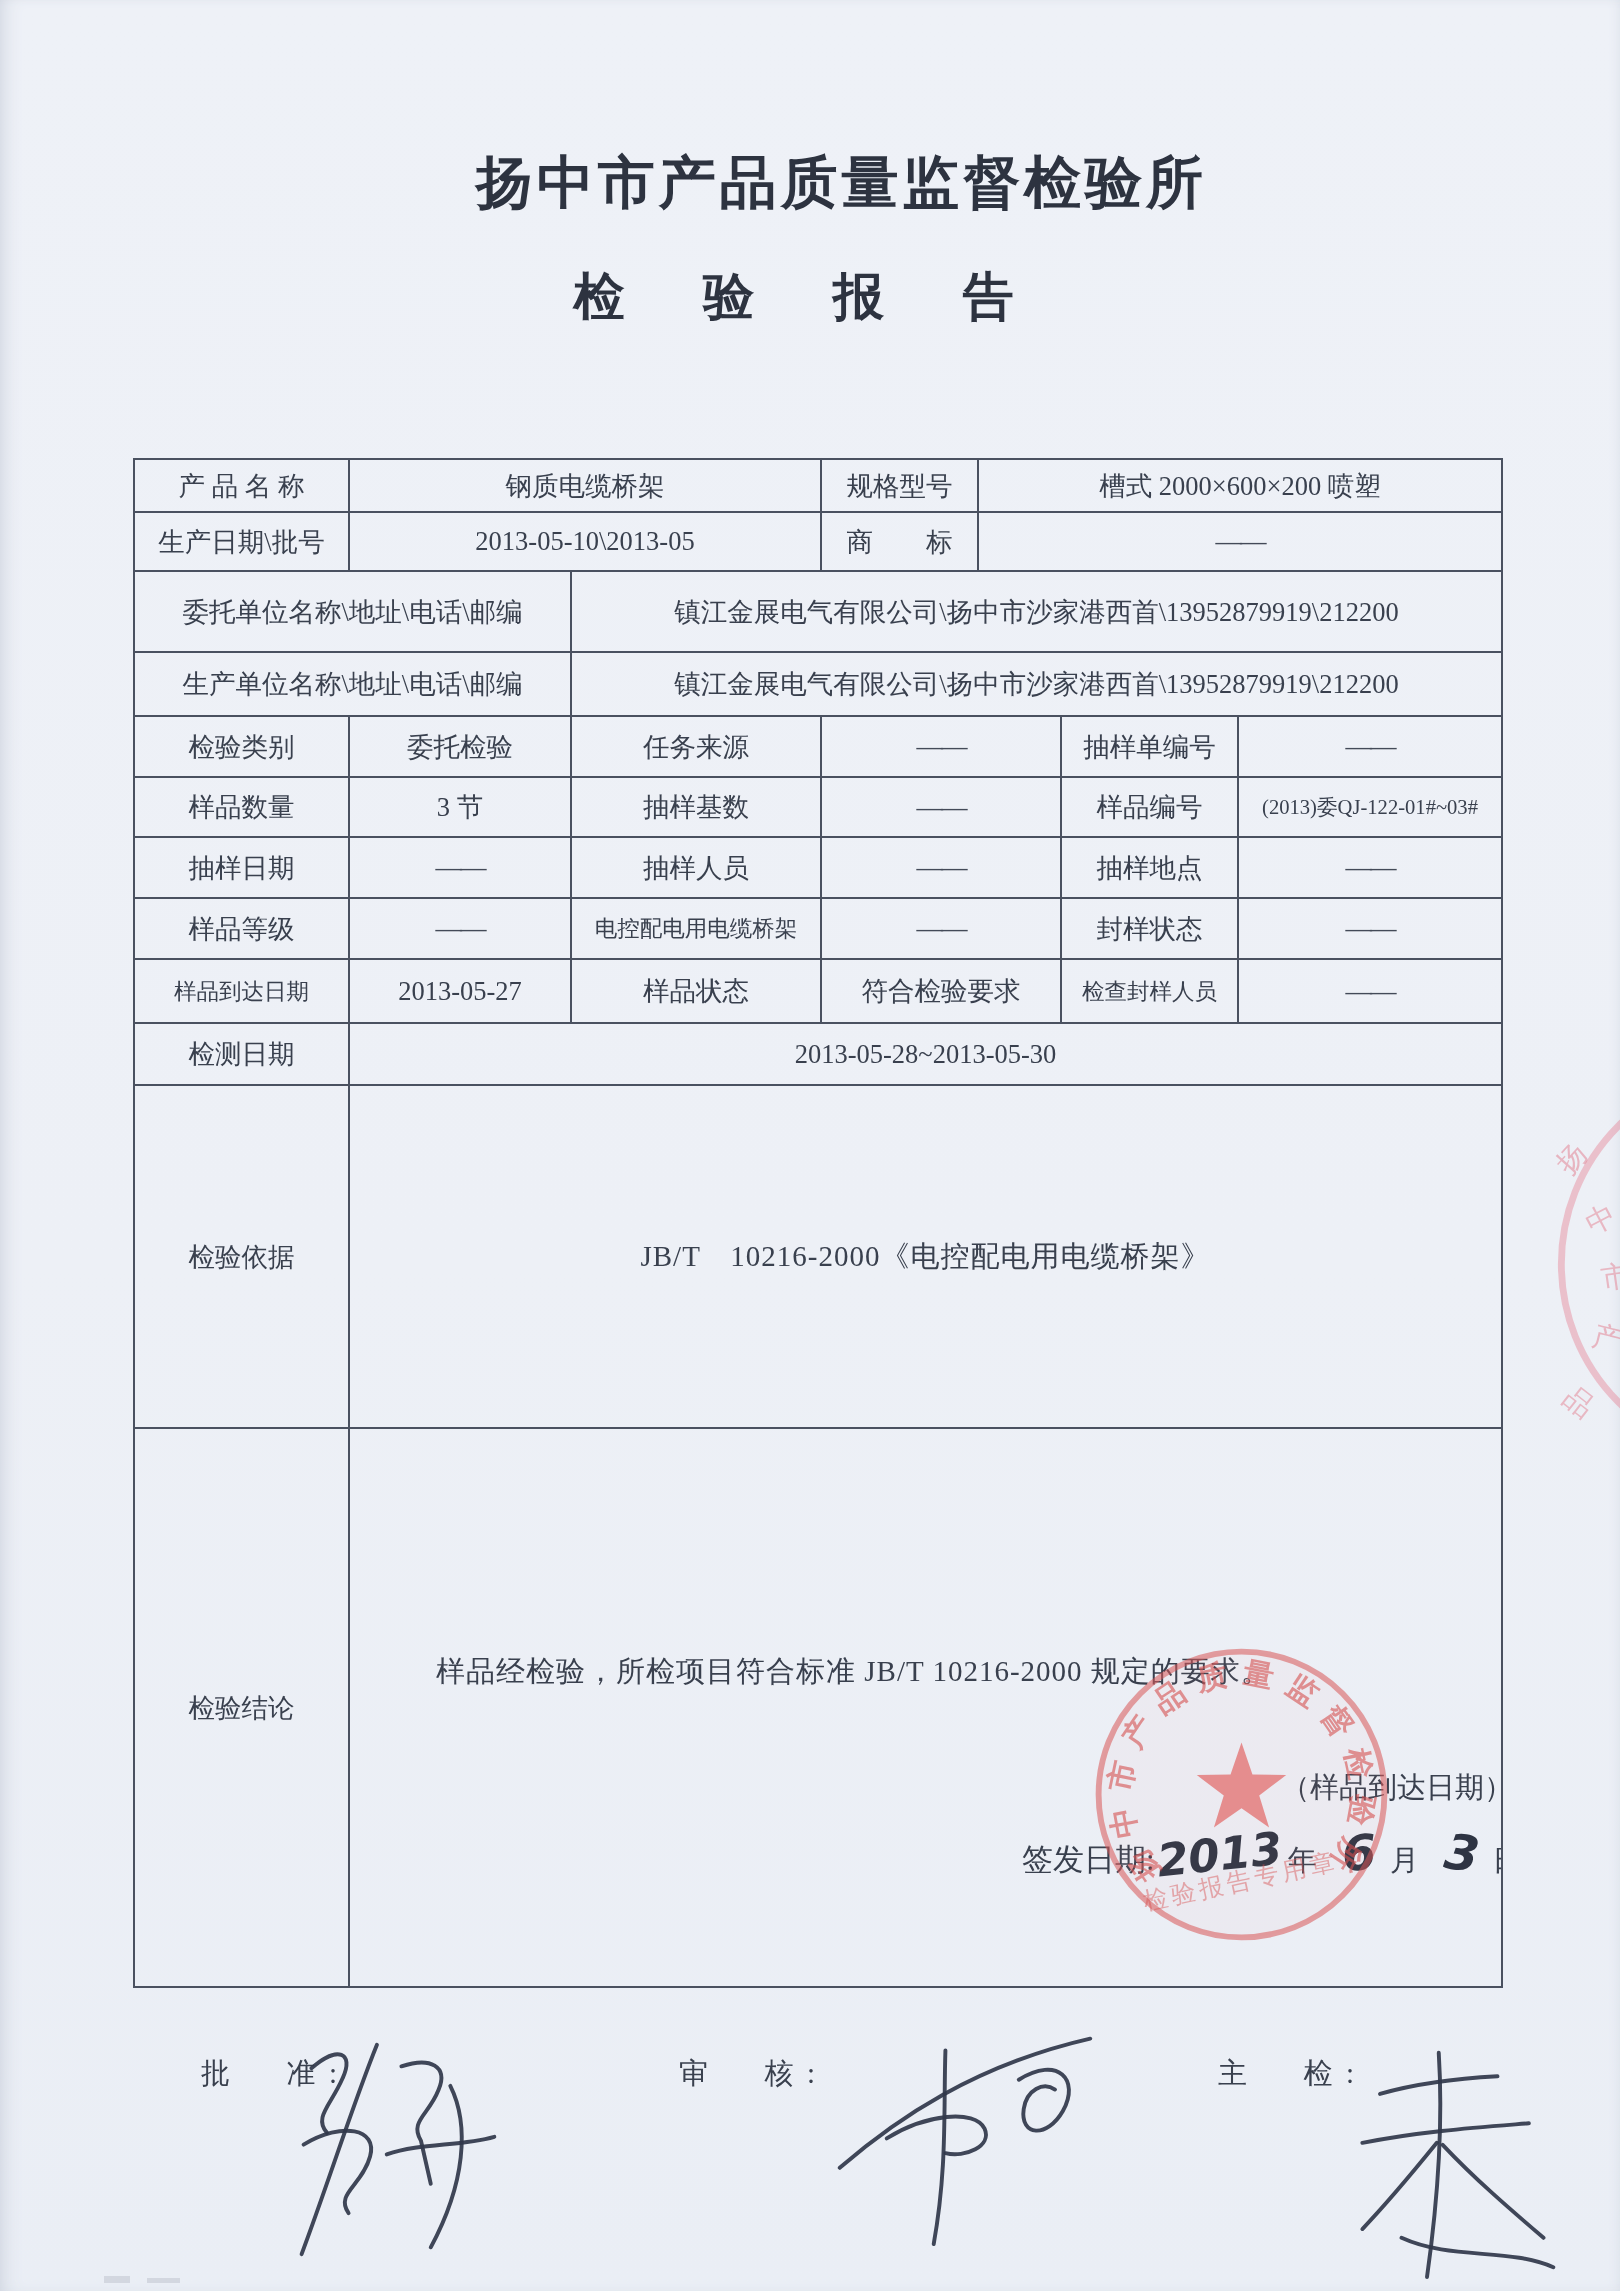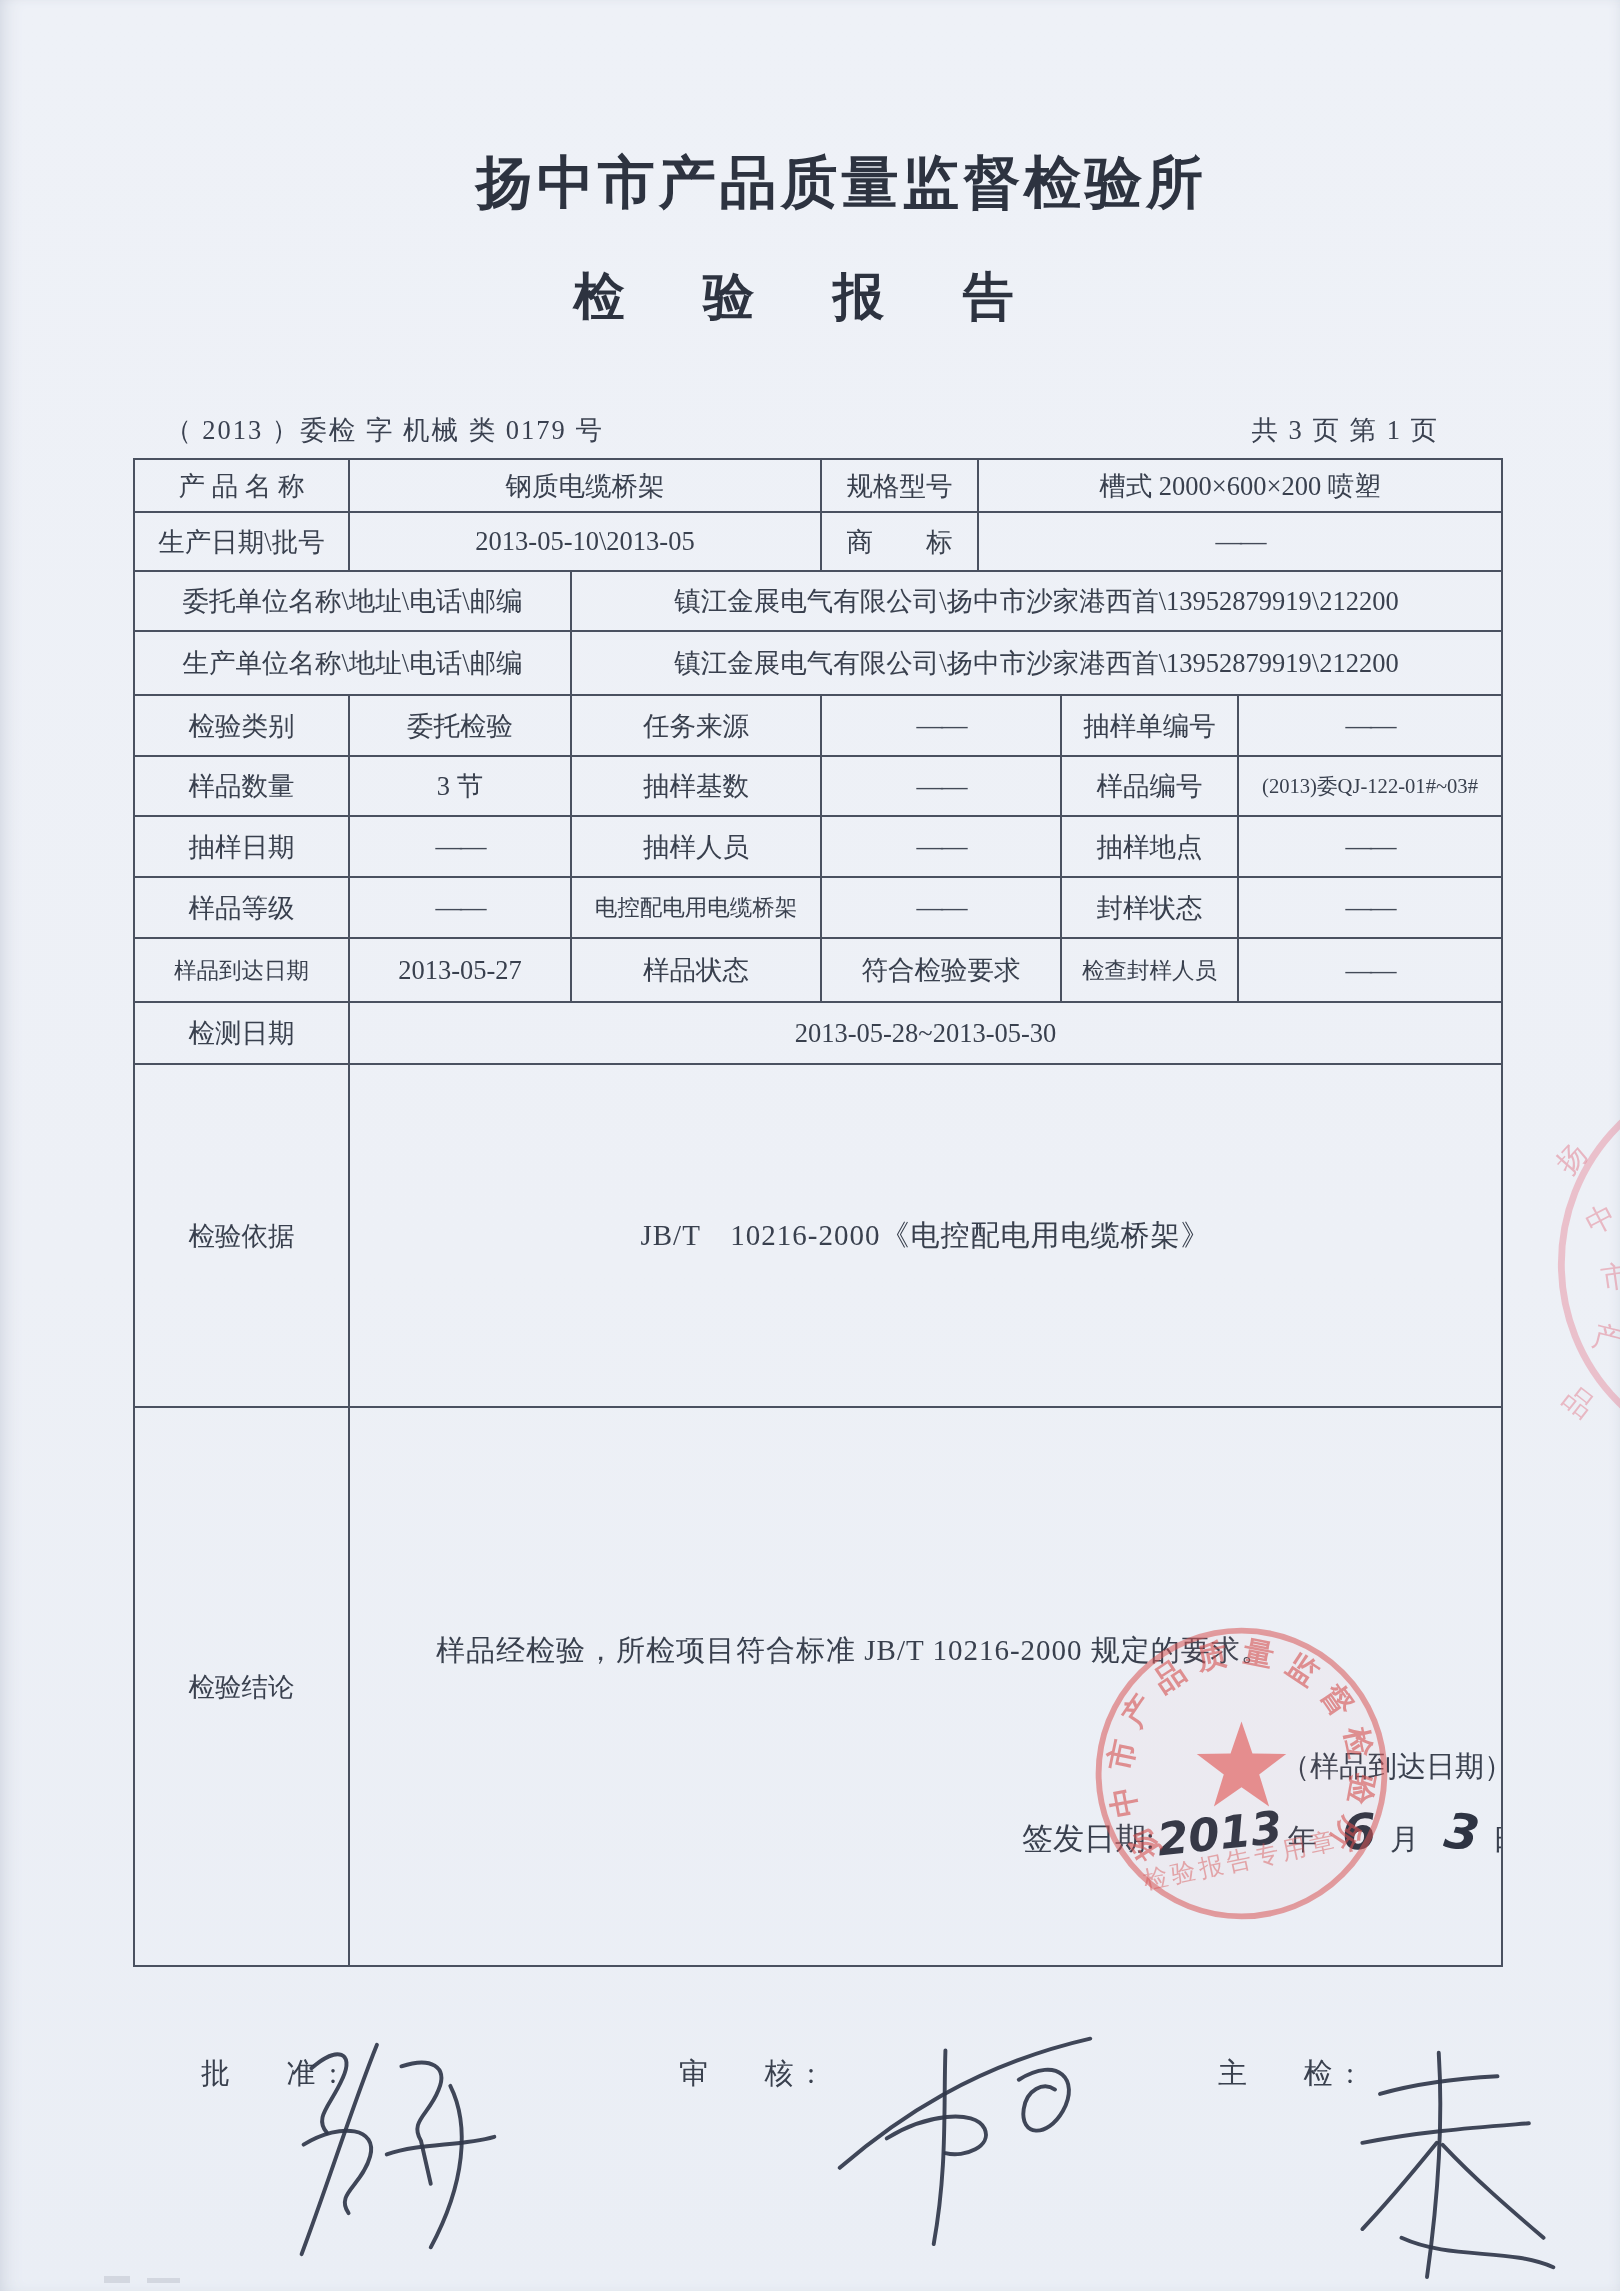--- a/index.html
+++ b/index.html
@@ -69,24 +69,20 @@
   .art2{left:147px;top:2278px;width:33px;height:4.9px;}
 </style>
 </head>
 <body>
 
 <div class="sheet">
 
   <div class="org-title">扬中市产品质量监督检验所</div>
   <div class="report-title">检 验 报 告</div>
 
-  <div class="doc-line">
-    <span>（ 2013 ）委检 字 机械 类 0179 号</span>
-    <span>共 3 页 第 1 页</span>
-  </div>
 
   <table class="report">
     <colgroup>
       <col style="width:215px">
         <col style="width:222px">
         <col style="width:250px">
       <col style="width:157px">
         <col style="width:83px">
         <col style="width:177px">
         <col style="width:264px">
@@ -97,21 +93,21 @@
       <td colspan="2">钢质电缆桥架</td>
       <td>规格型号</td>
       <td colspan="3">槽式 2000×600×200 喷塑</td>
     </tr>
     <tr style="height:59px">
       <td>生产日期\批号</td>
       <td colspan="2">2013-05-10\2013-05</td>
       <td>商　　标</td>
       <td colspan="3" class="dash">——</td>
     </tr>
-    <tr style="height:60px">
+    <tr style="height:81px">
       <td colspan="2">委托单位名称\地址\电话\邮编</td>
       <td colspan="5" class="left">镇江金展电气有限公司\扬中市沙家港西首\13952879919\212200</td>
     </tr>
     <tr style="height:64px">
       <td colspan="2">生产单位名称\地址\电话\邮编</td>
       <td colspan="5" class="left">镇江金展电气有限公司\扬中市沙家港西首\13952879919\212200</td>
     </tr>
     <tr style="height:61px">
       <td>检验类别</td>
       <td>委托检验</td>

